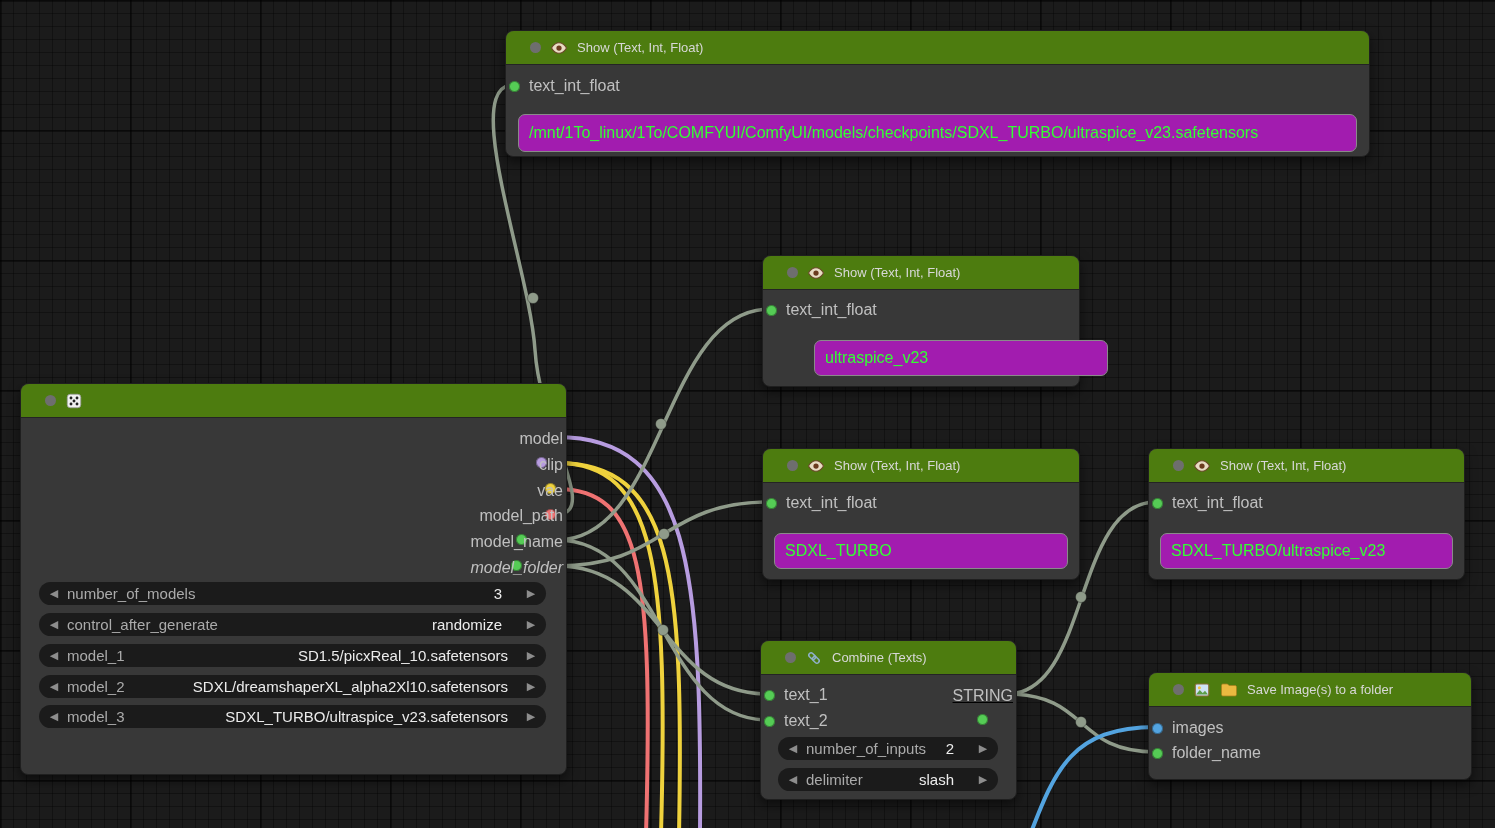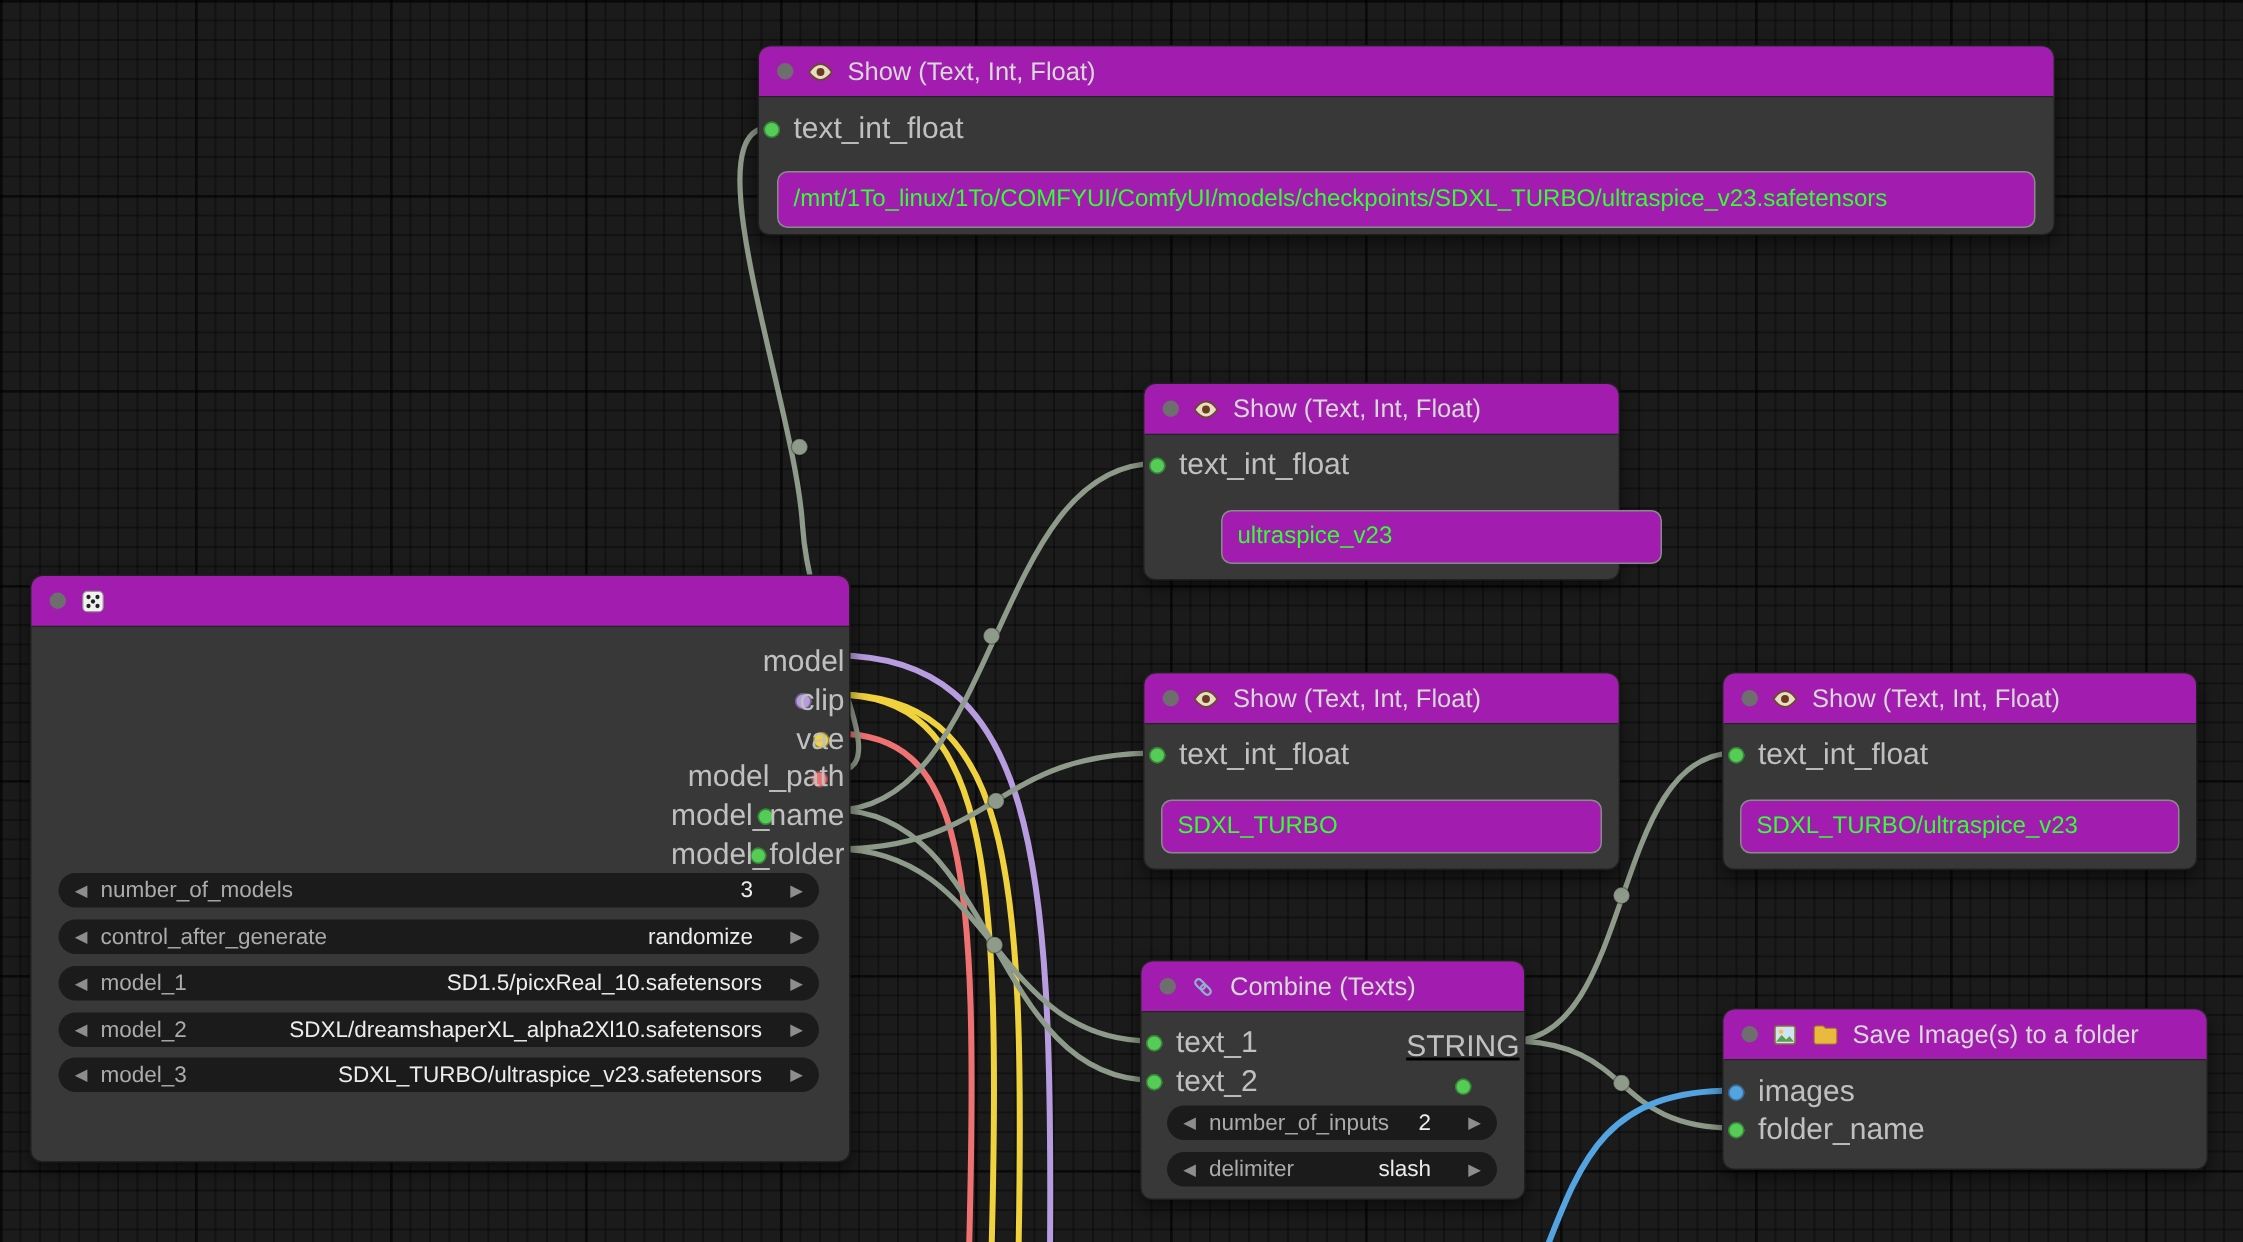--- a/index.html
+++ b/index.html
@@ -15,30 +15,30 @@
     background-size:13px 13px,13px 13px,130px 130px,130px 130px;
   }
   #canvas{position:relative;width:1495px;height:828px;}
   #links{position:absolute;left:0;top:0;z-index:1;}
   .node{
     position:absolute;z-index:2;
     background:#383838;border:1px solid #1f1f1f;border-radius:8px;
     box-shadow:0 5px 12px rgba(0,0,0,0.55);
   }
   .title{
-    height:33px;background:#a21caf;border-bottom:1px solid #242424;
+    height:33px;background:#4d7c0f;border-bottom:1px solid #242424;
     border-radius:8px 8px 0 0;display:flex;align-items:center;gap:9px;
-    padding:0 12px;color:#d8d8d8;font-size:17px;white-space:nowrap;overflow:hidden;
+    padding:0 24px;color:#d8d8d8;font-size:13px;white-space:nowrap;overflow:hidden;
     cursor:move;
   }
   .collapse-dot{width:11px;height:11px;border-radius:50%;background:#6e6e6e;flex:0 0 auto;}
   .ticon{width:18px;height:18px;flex:0 0 auto;}
   .in-row{position:absolute;left:3px;display:flex;align-items:center;gap:9px;height:16px;}
   .out-row{position:absolute;right:3px;display:flex;align-items:center;gap:9px;height:16px;flex-direction:column;}
-  .slot-label{color:#c0c0c0;font-size:20px;white-space:nowrap;}
+  .slot-label{color:#c0c0c0;font-size:16px;white-space:nowrap;}
   .dot{width:11px;height:11px;border-radius:50%;box-shadow:inset 0 0 0 1px rgba(0,0,0,0.35);flex:0 0 auto;cursor:crosshair;}
   .dot.green{background:#55cc55;}
   .dot.purple{background:#b79ce0;}
   .dot.yellow{background:#efd23d;}
   .dot.red{background:#ef7272;}
   .dot.blue{background:#53a4e0;}
   .display{
     position:absolute;background:#a21caf;border:1px solid #8a8a8a;border-radius:7px;
     color:#33ff33;font-size:16px;display:flex;align-items:center;
     padding:0 10px;white-space:nowrap;overflow:hidden;
@@ -172,21 +172,21 @@
       <span class="dot red"></span>
     </div>
     <div class="out-row" style="top:123px;">
       <span class="slot-label">model_path</span>
       <span class="dot green"></span>
     </div>
     <div class="out-row" style="top:149px;">
       <span class="slot-label">model_name</span>
       <span class="dot green"></span>
     </div>
-    <div class="out-row" style="top:175px;">
+    <div class="out-row" style="top:175px;font-style:italic;">
       <span class="slot-label">model_folder</span>
       <span class="dot green"></span>
     </div>
 
     <div class="widget" style="left:18px;top:198px;width:495px;">
       <span class="arrow">◀</span>
       <span class="wlabel">number_of_models</span>
       <span class="wvalue tight">3</span>
       <span class="arrow">▶</span>
     </div>

